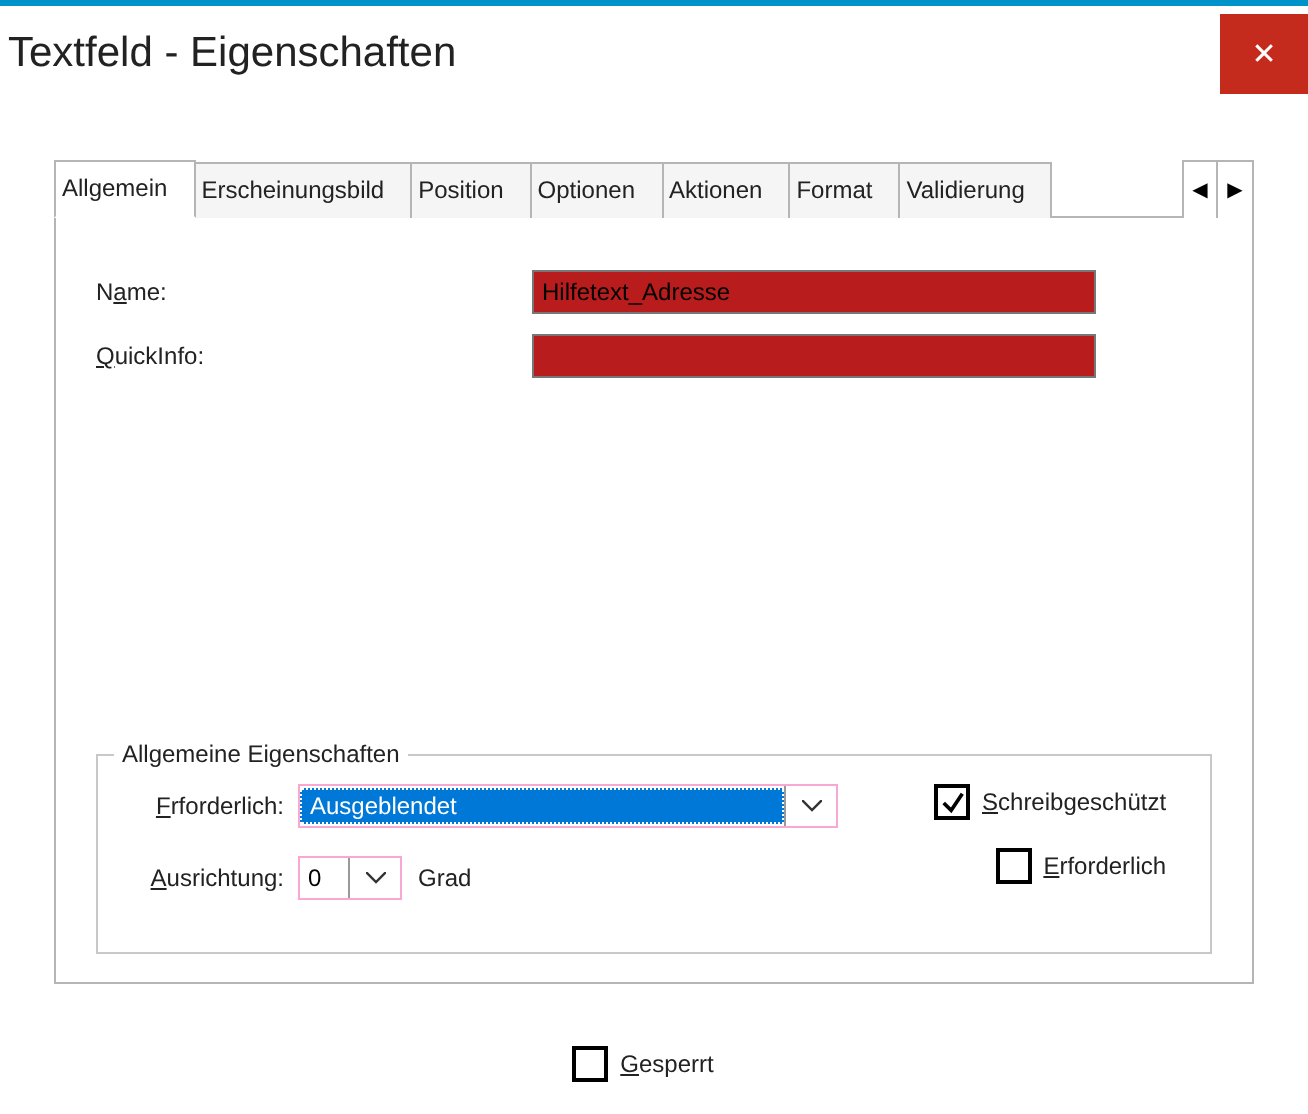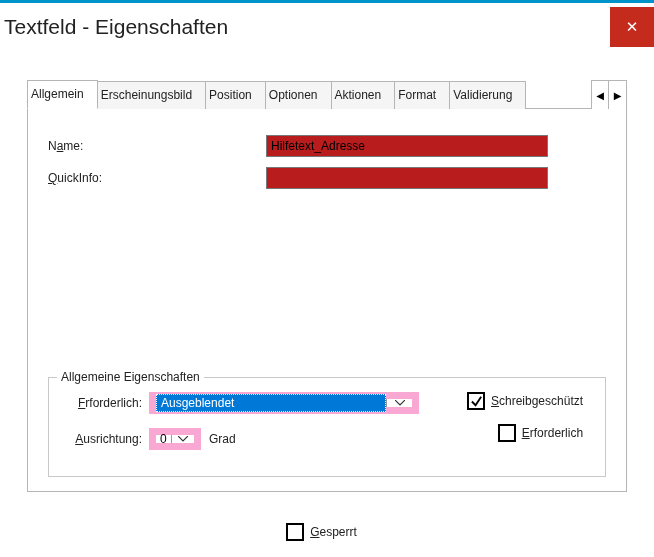--- a/index.html
+++ b/index.html
@@ -18,21 +18,21 @@
 .tab-panel { border: 1px solid #b5b5b5; border-top: none; padding: 26px 20px 14px 20px; height: 383px; position: relative; }
 .form-row { display: flex; align-items: center; margin-bottom: 10px; }
 .label-under { text-decoration: underline; }
 .form-lbl { width: 218px; text-align: left; padding-right: 10px; font-size: 12px; color: #222; }
 .txt-input { height: 22px; border: 1px solid #777; padding: 0 4px; font-size: 12px; width: 282px; background: #b91c1c; }
 .fieldset { border: 1px solid #c8c8c8; position: absolute; left: 20px; right: 20px; bottom: 14px; padding: 14px 12px 12px 12px; }
 .legend { position: absolute; top: -8px; left: 8px; background: #fff; padding: 0 4px; font-size: 12px; color: #222; }
 .fs-row { display: flex; align-items: center; margin-bottom: 14px; }
 .fs-row:last-child { margin-bottom: 0; }
 .fs-lbl { width: 88px; text-align: right; padding-right: 7px; font-size: 12px; color: #222; }
-.combo { height: 22px; border: 7px solid #f9a8d4; display: flex; align-items: center; background: #fff; }
+.combo { height: 22px; border: 1px solid #f9a8d4; display: flex; align-items: center; background: #fff; }
 .combo.selected .combo-text { background: #0078d7; color: #fff; border: 1px dotted #fff; }
 .combo-text { flex: 1; padding: 1px 4px; font-size: 12px; }
 .combo-arrow { width: 26px; height: 100%; display: flex; align-items: center; justify-content: center; border-left: 1px solid #999; font-size: 9px; color: #333; cursor: pointer; }
 .combo-form { width: 270px; }
 .combo-small { width: 52px; }
 .grad-lbl { font-size: 12px; margin-left: 8px; color: #222; }
 .check-wrap { display: flex; align-items: center; justify-content: flex-end; }
 .check-box { width: 18px; height: 18px; border: 2px solid #000; display: flex; align-items: center; justify-content: center; margin-right: 6px; cursor: pointer; background: #fff; }
 .check-box svg { width: 13px; height: 13px; }
 .check-lbl { font-size: 12px; color: #222; }

